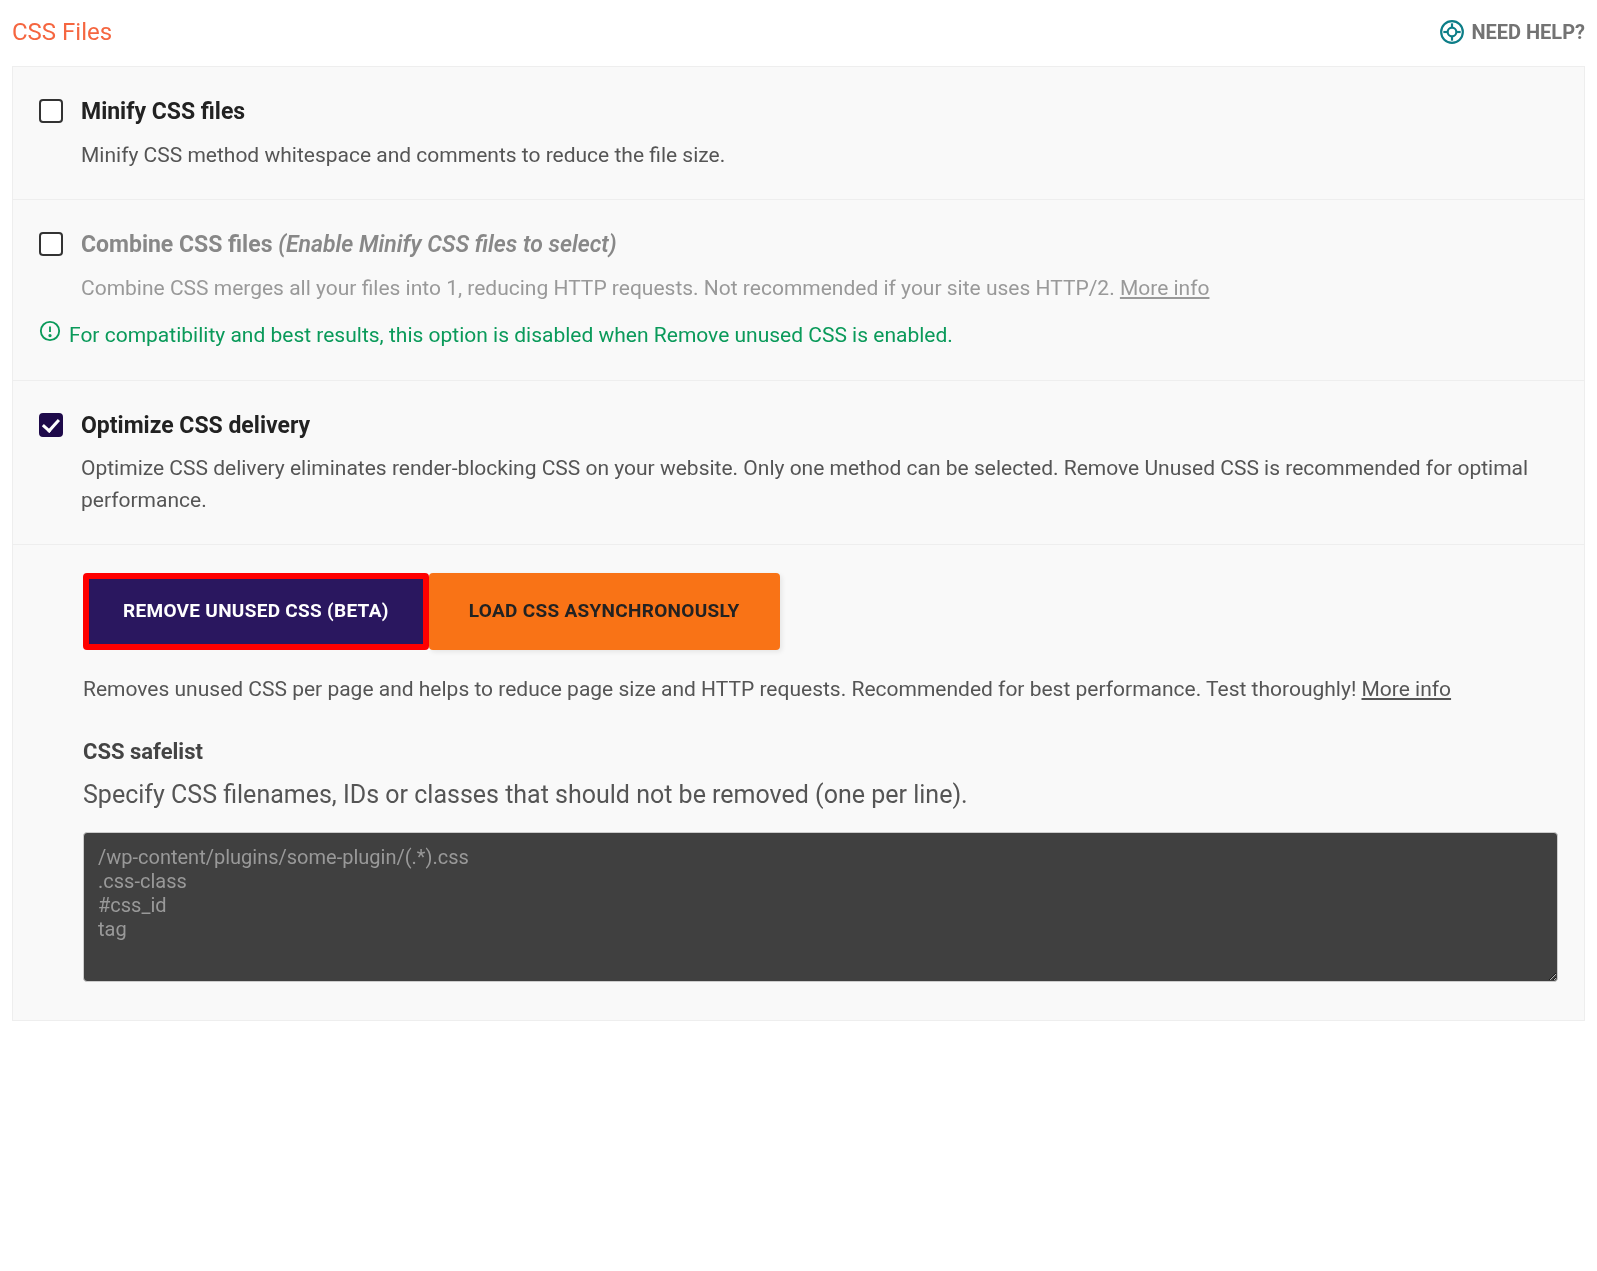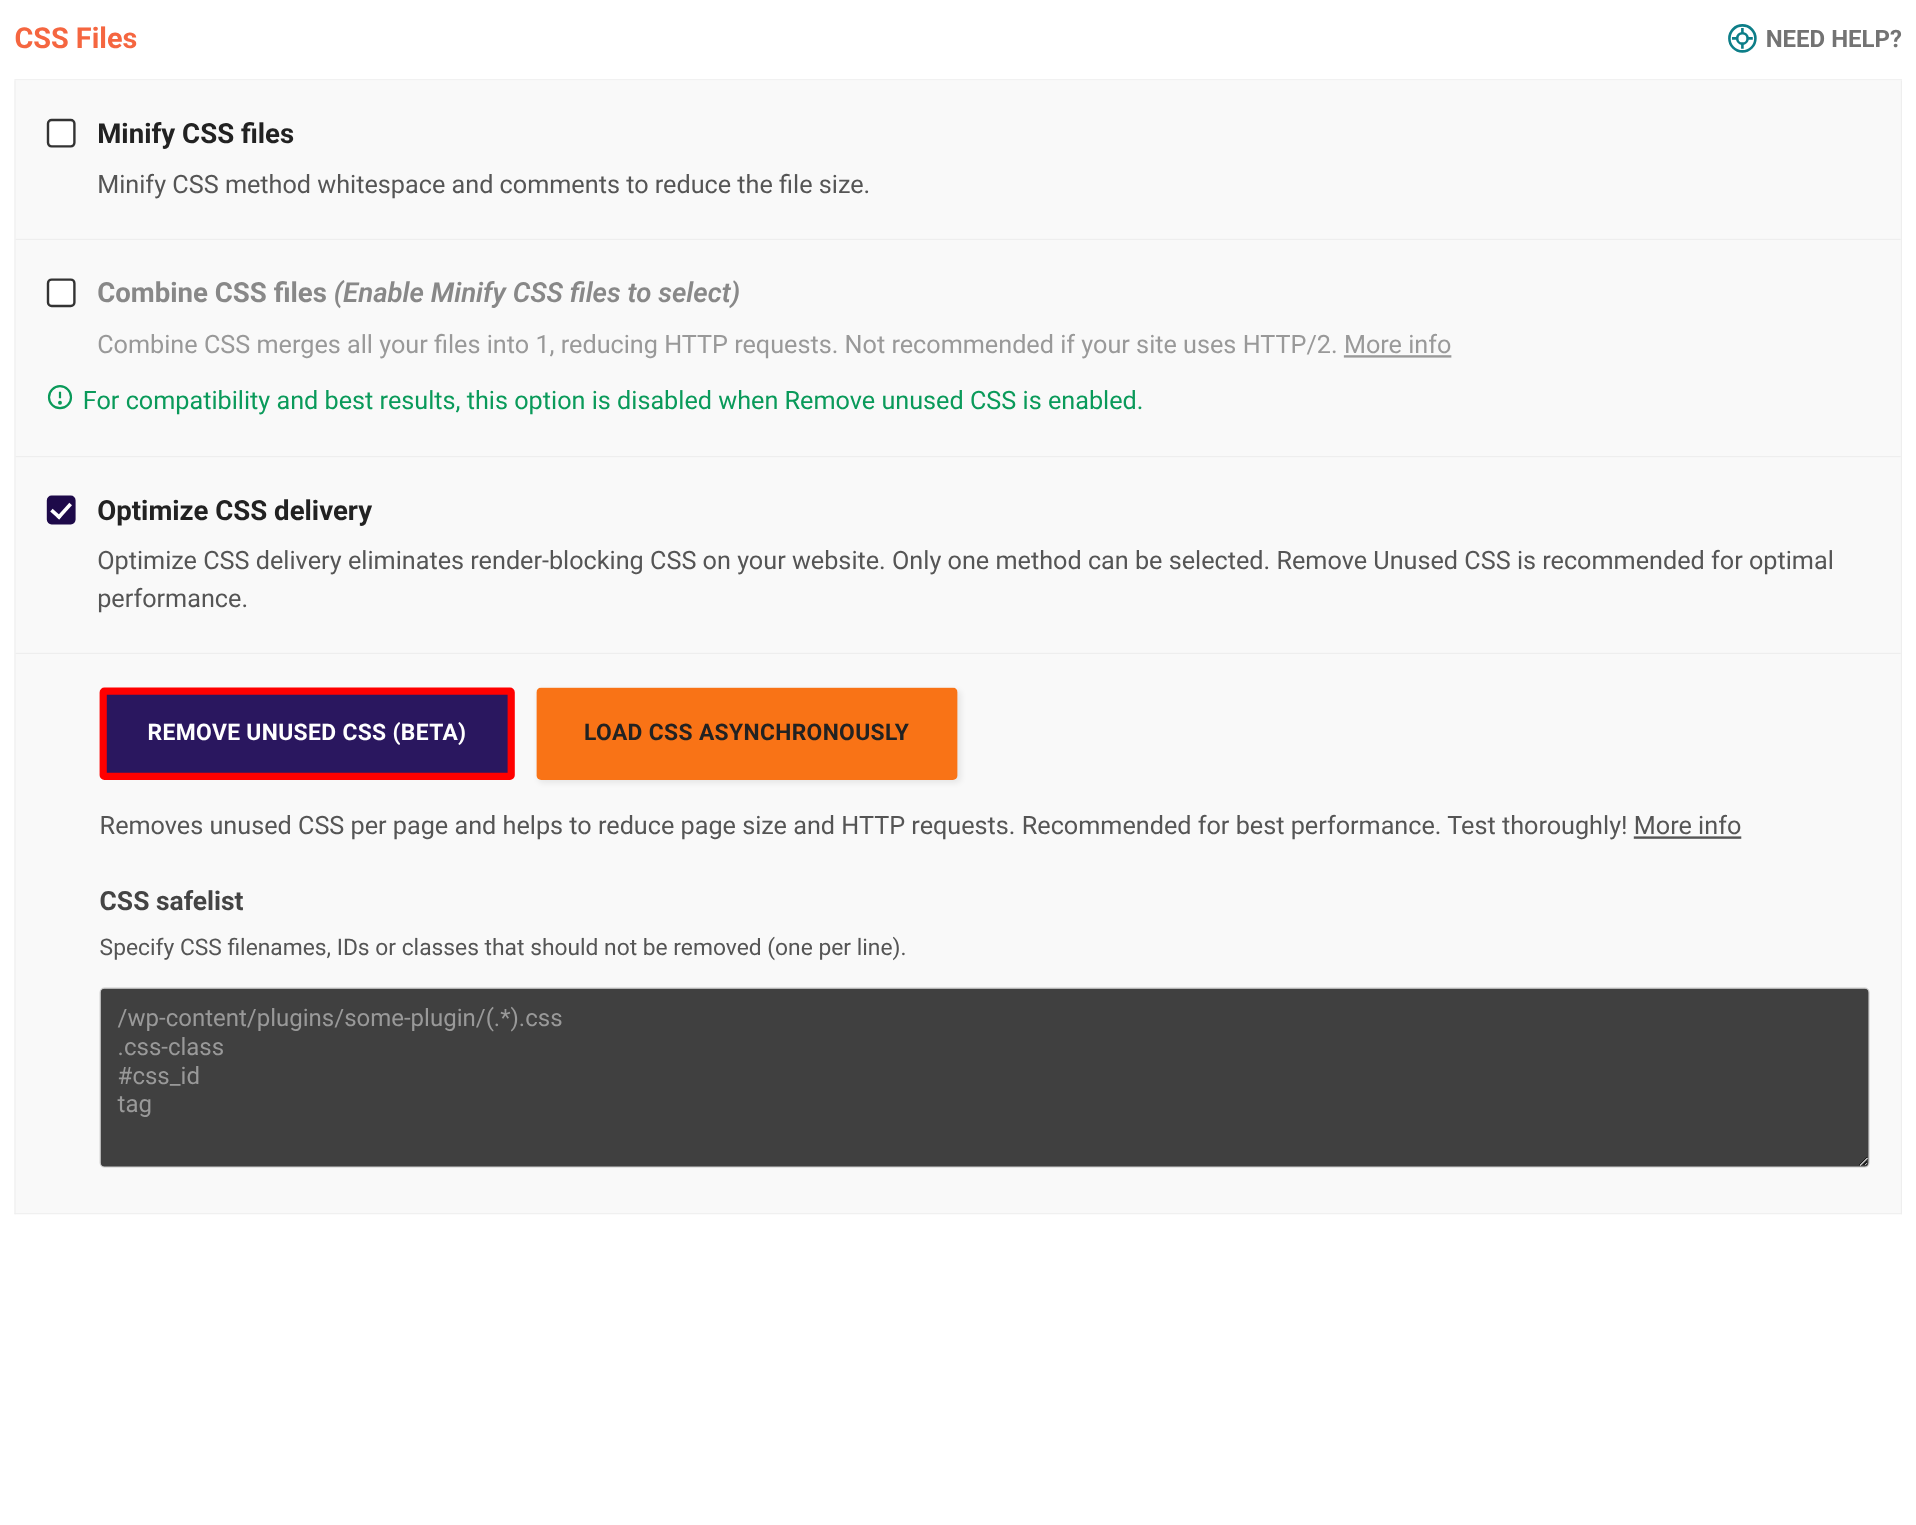--- a/index.html
+++ b/index.html
@@ -14,21 +14,21 @@
   }
   .header {
     display: flex;
     justify-content: space-between;
     align-items: center;
     padding: 14px 0 16px 0;
     border-bottom: 1px solid #eee;
   }
   .header-title {
     color: #f56640;
-    font-weight: 700;
+    font-weight: 400;
     font-size: 24px;
   }
   .need-help {
     display: flex;
     align-items: center;
     gap: 6px;
     color: #737373;
     font-weight: 700;
     font-size: 20px;
     cursor: pointer;
@@ -103,21 +103,20 @@
     font-size: 21px;
     padding: 0 26px 28px 26px;
     border-bottom: 1px solid #eee;
   }
   .compat-note svg { width: 22px; height: 22px; stroke: #0a9a5a; flex: 0 0 22px; }
   .sub-section {
     padding: 28px 26px 0 70px;
   }
   .tab-row {
     display: flex;
-    gap: 18px;
     margin-bottom: 24px;
   }
   .tab-btn {
     padding: 18px 34px;
     font-size: 19px;
     font-weight: 700;
     letter-spacing: 0.3px;
     border-radius: 4px;
     cursor: pointer;
     text-align: center;
@@ -138,21 +137,21 @@
     color: #555;
     margin-bottom: 30px;
   }
   .safelist-title {
     font-size: 22px;
     font-weight: 700;
     color: #444;
     margin-bottom: 8px;
   }
   .safelist-desc {
-    font-size: 19px;
+    font-size: 25px;
     color: #555;
     margin-bottom: 18px;
   }
   .safelist-textarea {
     width: 100%;
     min-height: 150px;
     border: 1px solid #ccc;
     border-radius: 4px;
     padding: 12px 14px;
     font-size: 20px;

